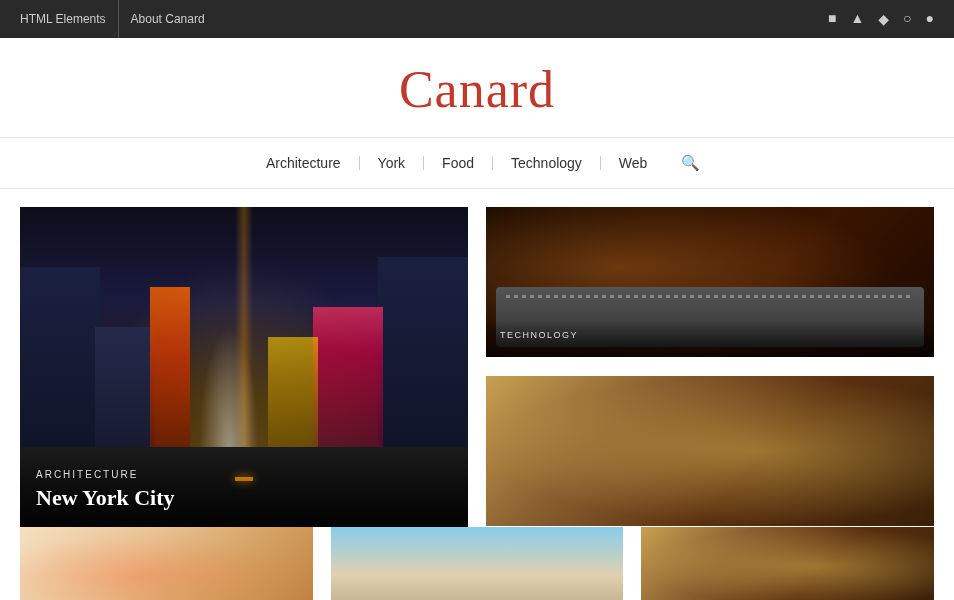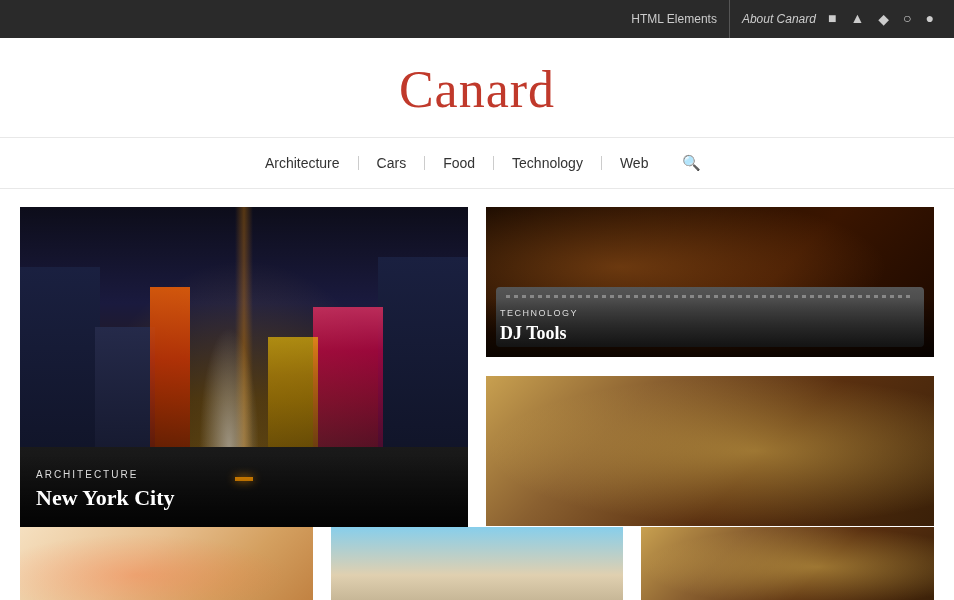--- a/index.html
+++ b/index.html
@@ -3,40 +3,40 @@
   <meta charset="utf-8">
   <style>
     * { margin: 0; padding: 0; box-sizing: border-box; }
     body { font-family: Georgia, 'Times New Roman', serif; background: #fff; width: 954px; }
 
     
     .top-bar {
       background: #2a2a2a;
       display: flex;
       align-items: center;
-      justify-content: flex-end;
+      justify-content: space-between;
       padding: 0 20px;
       height: 38px;
     }
     .top-nav {
       display: flex;
       gap: 0;
       align-items: center;
     }
     .top-nav a {
       color: #ccc;
       text-decoration: none;
       font-size: 12px;
       font-family: Arial, sans-serif;
       padding: 0 12px;
       border-right: 1px solid #555;
       line-height: 38px;
     }
     .top-nav a:first-child { padding-left: 0; }
-    .top-nav a:last-child { border-right: none; font-style: italic; }
+    .top-nav a:last-child { border-right: none; }
     .social-icons {
       display: flex;
       gap: 14px;
       align-items: center;
     }
     .social-icons span {
       color: #ccc;
       font-size: 14px;
       cursor: pointer;
     }
@@ -300,21 +300,21 @@
     <span>●</span>
   </div>
 </div>
 
 <div class="logo-area">
   <h1>Canard</h1>
 </div>
 
 <nav class="main-nav">
   <a>Architecture</a>
-  <a>Cars</a>
+  <a>York</a>
   <a>Food</a>
   <a>Technology</a>
   <a>Web</a>
   <button class="search-icon-btn">🔍</button>
 </nav>
 
 <div class="content-area">
 
   <div class="card-large">
     <div class="nyc-scene">
@@ -332,21 +332,20 @@
       <div class="card-title">New York City</div>
     </div>
   </div>
 
   <div class="card-small">
     <div class="dj-scene">
       <div class="mixer-visual"></div>
     </div>
     <div class="card-overlay">
       <div class="card-category">TECHNOLOGY</div>
-      <div class="card-title">DJ Tools</div>
     </div>
   </div>
 
   <div class="card-small-bottom">
     <div class="car-scene"></div>
   </div>
 
 </div>
 
 <div class="bottom-row">

